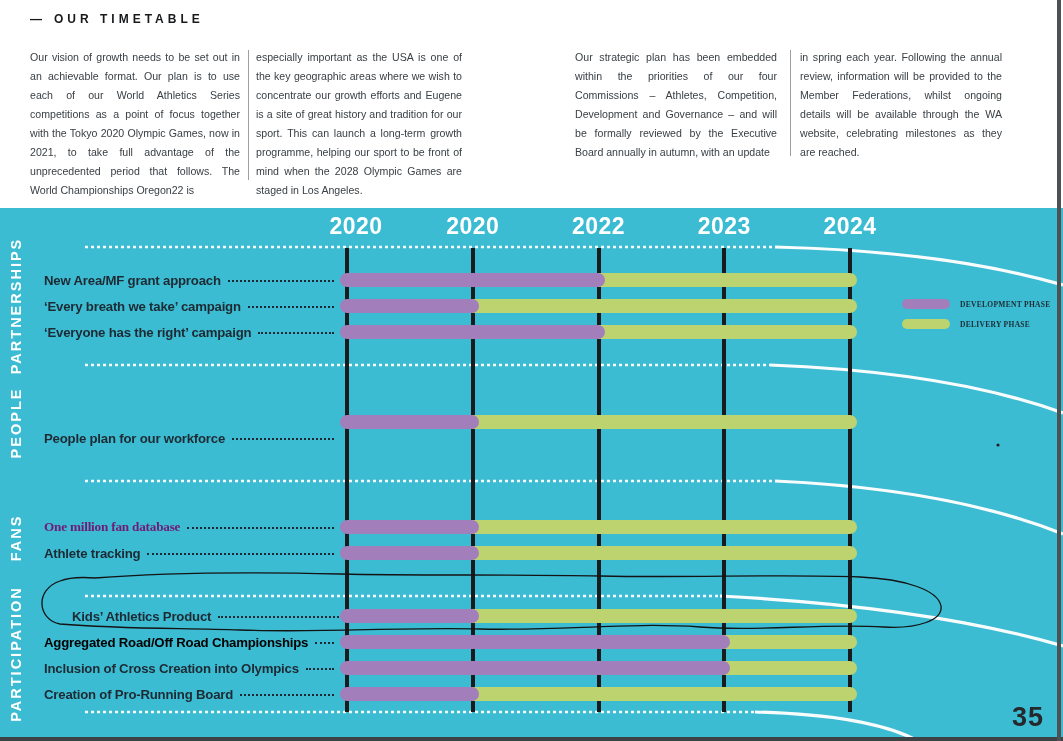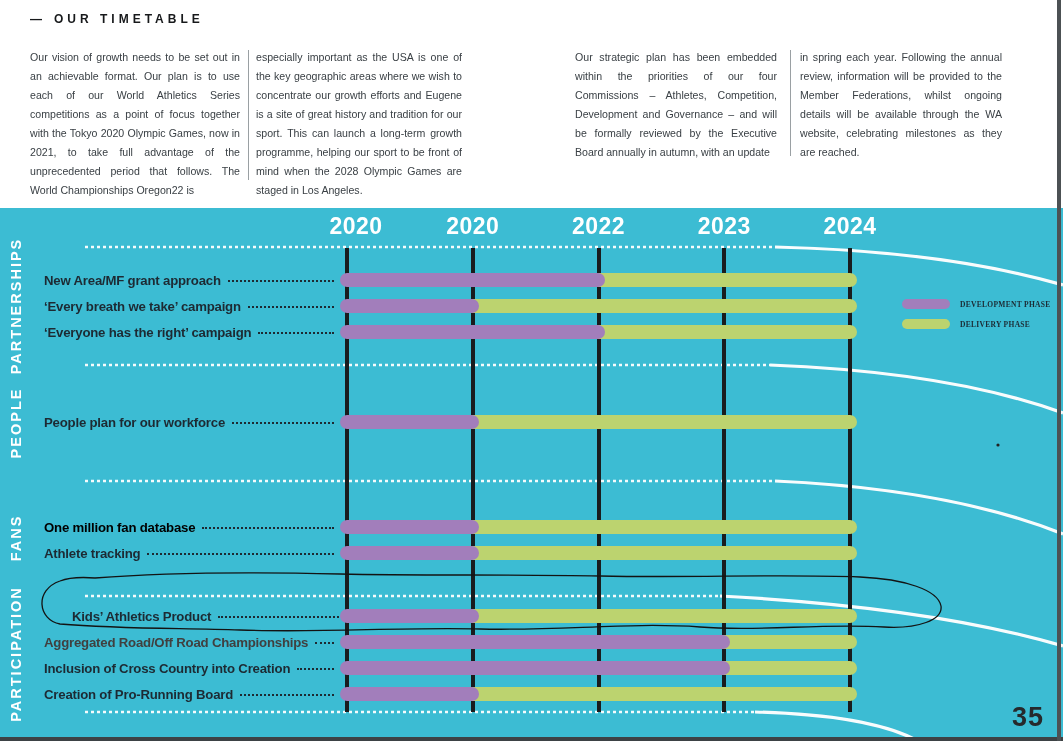--- a/index.html
+++ b/index.html
@@ -147,54 +147,54 @@
         </div>
         <div class="bar delivery" style="left: 462.75px; width: 394.25px; top: 91px; background: rgb(188, 211, 111);"></div>
         <div class="bar development" style="left: 340px; width: 138.75px; top: 91px; background: rgb(162, 126, 187);"></div>
         <div class="task-row" style="top: 114px;">
           <div class="task-label" style="color: rgb(29, 42, 51);">‘Everyone has the right’ campaign</div>
           <div class="leader" style="border-bottom-color: rgb(29, 42, 51);"></div>
         </div>
         <div class="bar delivery" style="left: 588.5px; width: 268.5px; top: 117px; background: rgb(188, 211, 111);"></div>
         <div class="bar development" style="left: 340px; width: 264.5px; top: 117px; background: rgb(162, 126, 187);"></div>
         <div class="sec-label" style="left: 16px; top: 215px;">PEOPLE</div>
-        <div class="task-row" style="top: 204px; justify-content: center;">
+        <div class="task-row" style="top: 220px; justify-content: center;">
           <div class="task-label" style="color: rgb(29, 42, 51);">People plan for our workforce</div>
           <div class="leader" style="border-bottom-color: rgb(29, 42, 51);"></div>
         </div>
         <div class="bar delivery" style="left: 462.75px; width: 394.25px; top: 207px; background: rgb(188, 211, 111);"></div>
         <div class="bar development" style="left: 340px; width: 138.75px; top: 207px; background: rgb(162, 126, 187);"></div>
         <div class="sec-label" style="left: 16px; top: 330px;">FANS</div>
         <div class="task-row" style="top: 309px;">
-          <div class="task-label" style="color: #000000;">One million fan database</div>
+          <div class="task-label" style="color: #701a75; font-family: Liberation Serif, serif;">One million fan database</div>
           <div class="leader" style="border-bottom-color: rgb(29, 42, 51);"></div>
         </div>
         <div class="bar delivery" style="left: 462.75px; width: 394.25px; top: 312px; background: rgb(188, 211, 111);"></div>
         <div class="bar development" style="left: 340px; width: 138.75px; top: 312px; background: rgb(162, 126, 187);"></div>
         <div class="task-row" style="top: 335px;">
           <div class="task-label" style="color: rgb(29, 42, 51);">Athlete tracking</div>
           <div class="leader" style="border-bottom-color: rgb(29, 42, 51);"></div>
         </div>
         <div class="bar delivery" style="left: 462.75px; width: 394.25px; top: 338px; background: rgb(188, 211, 111);"></div>
         <div class="bar development" style="left: 340px; width: 138.75px; top: 338px; background: rgb(162, 126, 187);"></div>
         <div class="sec-label" style="left: 16px; top: 446px;">PARTICIPATION</div>
         <div class="task-row" style="top: 398px; padding-left: 28px;">
           <div class="task-label" style="color: rgb(29, 42, 51);">Kids’ Athletics Product</div>
           <div class="leader" style="border-bottom-color: rgb(29, 42, 51);"></div>
         </div>
         <div class="bar delivery" style="left: 462.75px; width: 394.25px; top: 401px; background: rgb(188, 211, 111);"></div>
         <div class="bar development" style="left: 340px; width: 138.75px; top: 401px; background: rgb(162, 126, 187);"></div>
         <div class="task-row" style="top: 424px;">
-          <div class="task-label" style="color: #404040; text-align: center;">Aggregated Road/Off Road Championships</div>
+          <div class="task-label" style="color: #000000; text-align: center;">Aggregated Road/Off Road Championships</div>
           <div class="leader" style="border-bottom-color: rgb(29, 42, 51);"></div>
         </div>
         <div class="bar delivery" style="left: 714.25px; width: 142.75px; top: 427px; background: rgb(188, 211, 111);"></div>
         <div class="bar development" style="left: 340px; width: 390.25px; top: 427px; background: rgb(162, 126, 187);"></div>
         <div class="task-row" style="top: 450px;">
-          <div class="task-label" style="color: rgb(29, 42, 51);">Inclusion of Cross Country into Creation</div>
+          <div class="task-label" style="color: rgb(29, 42, 51);">Inclusion of Cross Creation into Olympics</div>
           <div class="leader" style="border-bottom-color: rgb(29, 42, 51);"></div>
         </div>
         <div class="bar delivery" style="left: 714.25px; width: 142.75px; top: 453px; background: rgb(188, 211, 111);"></div>
         <div class="bar development" style="left: 340px; width: 390.25px; top: 453px; background: rgb(162, 126, 187);"></div>
         <div class="task-row" style="top: 476px;">
           <div class="task-label" style="color: rgb(29, 42, 51);">Creation of Pro-Running Board</div>
           <div class="leader" style="border-bottom-color: rgb(29, 42, 51);"></div>
         </div>
         <div class="bar delivery" style="left: 462.75px; width: 394.25px; top: 479px; background: rgb(188, 211, 111);"></div>
         <div class="bar development" style="left: 340px; width: 138.75px; top: 479px; background: rgb(162, 126, 187);"></div>

